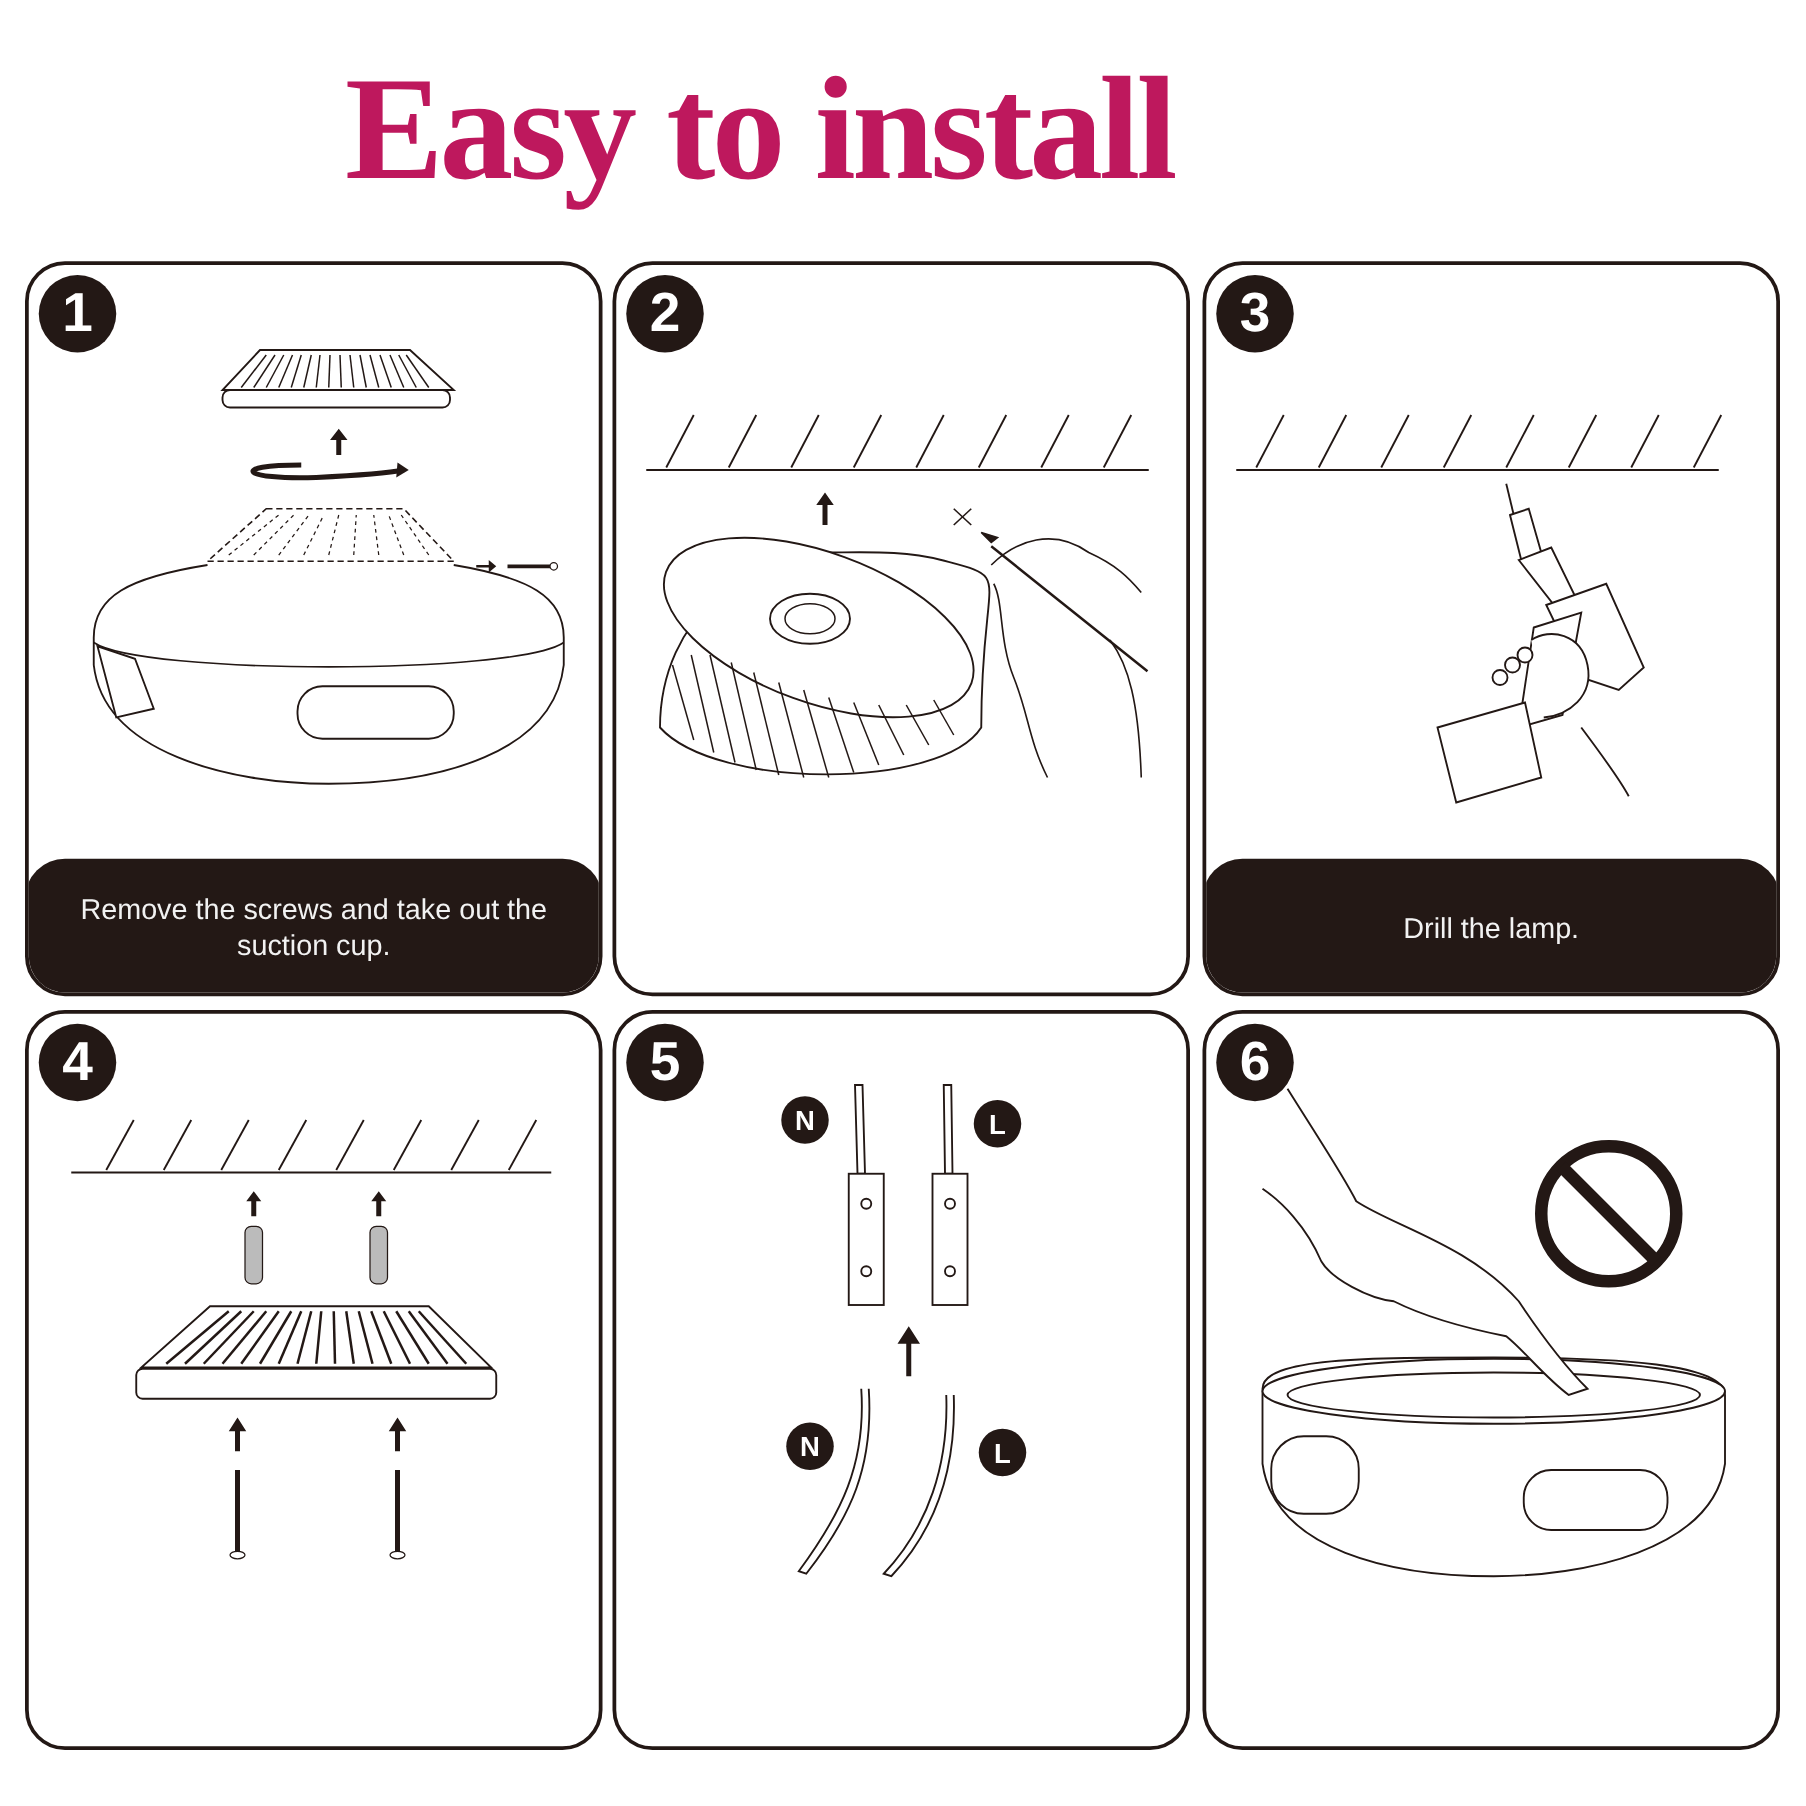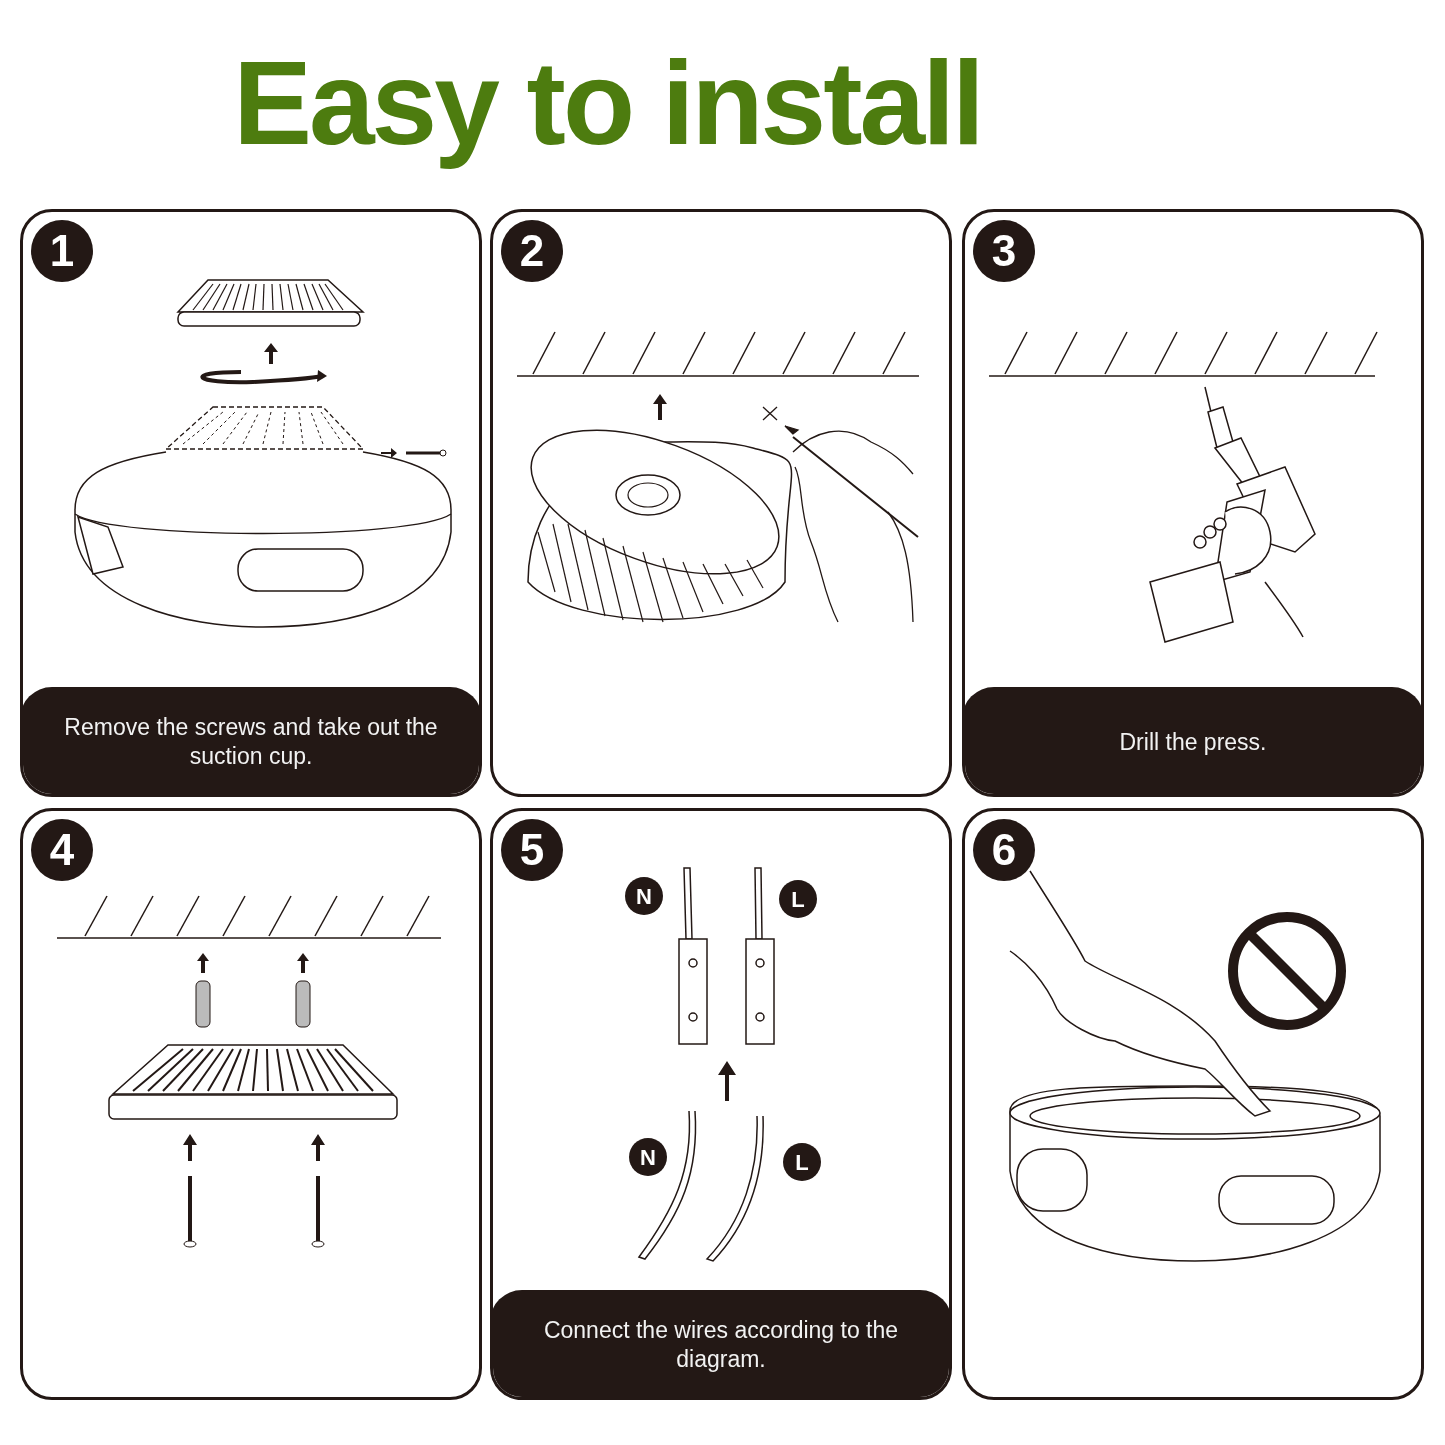--- a/index.html
+++ b/index.html
@@ -1,22 +1,22 @@
 <!DOCTYPE html>
 <html><head>
   <meta charset="utf-8">
   <style>
     * { box-sizing: border-box; margin: 0; padding: 0; }
     html, body { width: 1445px; height: 1445px; background: #ffffff; overflow: hidden; }
     body { position: relative; font-family: "Liberation Sans", "DejaVu Sans", sans-serif; color: #231815; }
 
     .title {
       position: absolute; left: 0; top: 38px; width: 1215px; text-align: center;
-      font-family: Liberation Sans, sans-serif;
-      font-weight: 700; font-size: 118px; letter-spacing: -3px; line-height: 130px; color: #4d7c0f;
+      font-family: Liberation Serif, serif;
+      font-weight: 700; font-size: 118px; letter-spacing: -3px; line-height: 130px; color: #be185d;
     }
 
     .card {
       position: absolute; width: 462px; height: 588px;
       border: 3px solid #231815; border-radius: 32px; background: #fff; overflow: hidden;
     }
     .card .num {
       position: absolute; left: 8px; top: 8px; width: 62px; height: 62px; border-radius: 50%;
       background: #231815; color: #fff; font-weight: 700; font-size: 44px;
       display: flex; align-items: center; justify-content: center; line-height: 1;
@@ -166,21 +166,21 @@
       <path d="M262 290 L300 278 L285 360 L250 370 Z"></path>
       <path d="M185 370 L255 350 L268 410 L200 430 Z"></path>
       <path d="M260 300 C 275 290, 300 295, 305 320 C 310 345, 290 360, 270 362"></path>
       <circle cx="235" cy="330" r="6"></circle>
         <circle cx="245" cy="320" r="6"></circle>
         <circle cx="255" cy="312" r="6"></circle>
       <path d="M300 370 C 315 390, 330 410, 338 425"></path>
     </g>
   </svg>
   <div class="num">3</div>
-  <div class="caption">Drill the press.</div>
+  <div class="caption">Drill the lamp.</div>
 </div>
 
 <div class="card c4">
   <svg class="illus" viewBox="0 0 462 480">
     <g stroke="#231815" stroke-width="1.5">
       <line x1="34" y1="127" x2="418" y2="127"></line>
       <line x1="62" y1="125" x2="84" y2="85"></line>
         <line x1="108" y1="125" x2="130" y2="85"></line>
       <line x1="154" y1="125" x2="176" y2="85"></line>
         <line x1="200" y1="125" x2="222" y2="85"></line>
@@ -252,21 +252,20 @@
     </g>
     <g>
       <circle cx="309" cy="351" r="19" fill="#231815"></circle>
     </g>
     <text x="151" y="93" text-anchor="middle" fill="#fff" font-weight="700" font-size="22" font-family="Liberation Sans, sans-serif">N</text>
     <text x="305" y="96" text-anchor="middle" fill="#fff" font-weight="700" font-size="22" font-family="Liberation Sans, sans-serif">L</text>
     <text x="155" y="354" text-anchor="middle" fill="#fff" font-weight="700" font-size="22" font-family="Liberation Sans, sans-serif">N</text>
     <text x="309" y="359" text-anchor="middle" fill="#fff" font-weight="700" font-size="22" font-family="Liberation Sans, sans-serif">L</text>
   </svg>
   <div class="num">5</div>
-  <div class="caption">Connect the wires according to the diagram.</div>
 </div>
 
 <div class="card c6">
   <svg class="illus" viewBox="0 0 462 480">
     <g>
       <circle cx="322" cy="160" r="54" fill="none" stroke="#231815" stroke-width="10"></circle>
       <line x1="284" y1="122" x2="360" y2="198" stroke="#231815" stroke-width="10"></line>
     </g>
 
     <g stroke="#231815" stroke-width="1.5" fill="#fff">

